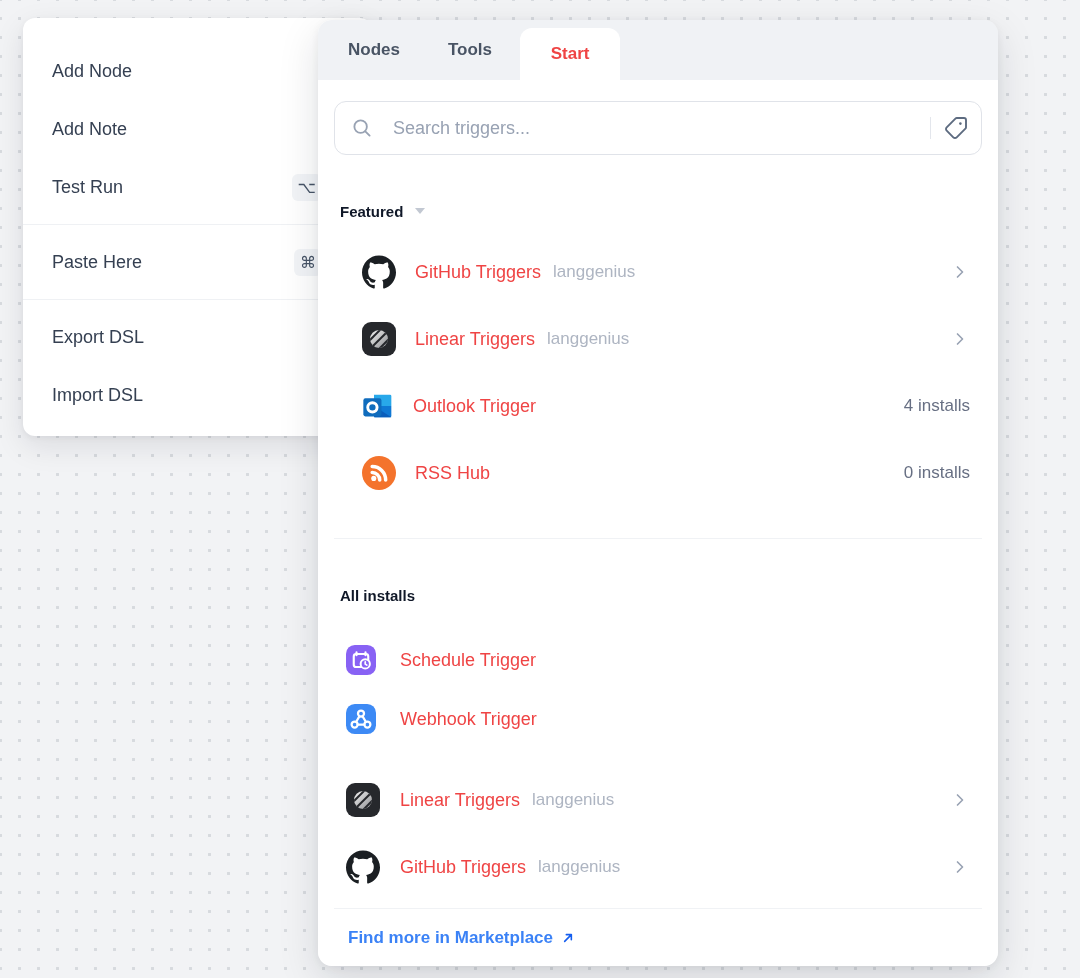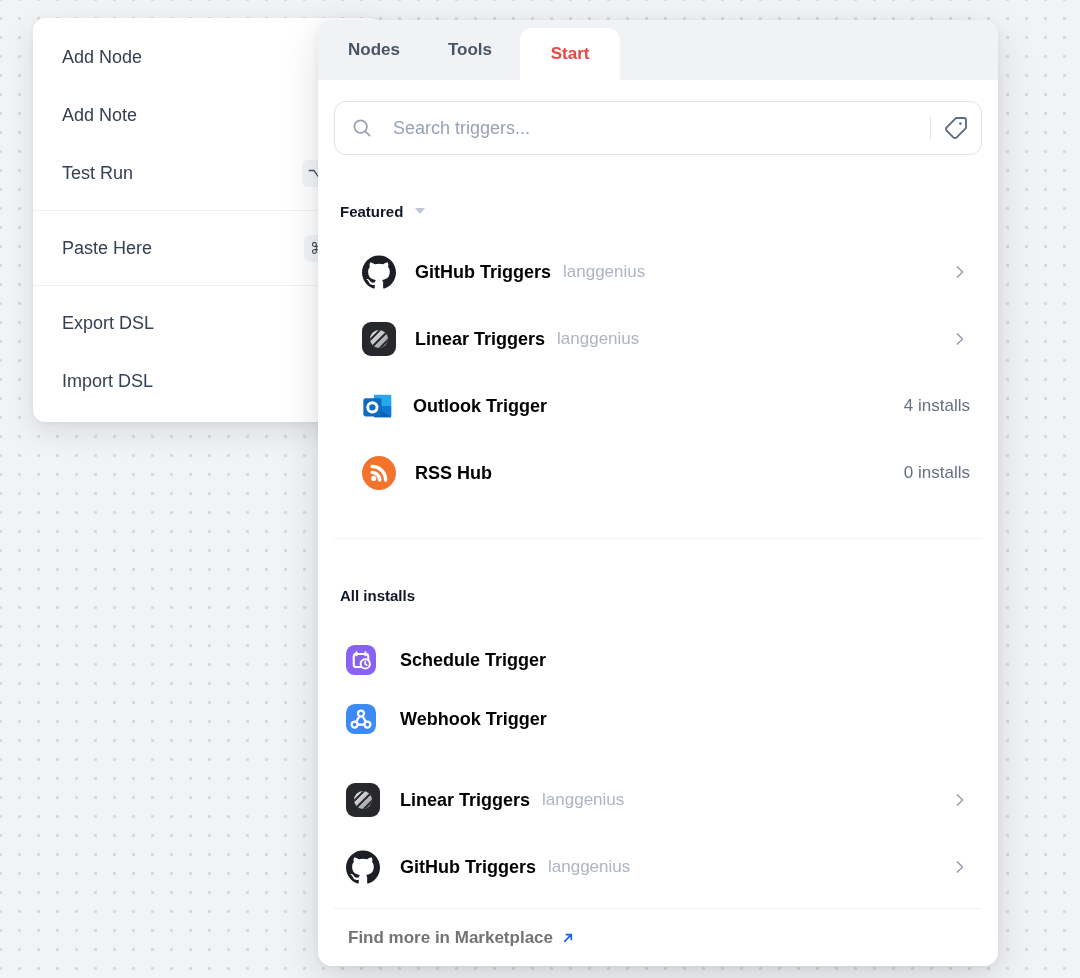--- a/index.html
+++ b/index.html
@@ -8,22 +8,22 @@
   .canvas {
     position: relative; width: 1080px; height: 978px; overflow: hidden;
     background-color: #f2f3f5;
     background-image: radial-gradient(circle, #d7dade 1.4px, transparent 1.6px);
     background-size: 19px 19px;
     background-position: 10px 9px;
   }
 
   
   .context-menu {
-    position: absolute; left: 33px; top: 18px; width: 349px;
-    background: #fff; border-radius: 12px; padding: 10px 0 12px;
+    position: absolute; left: 23px; top: 18px; width: 349px;
+    background: #fff; border-radius: 12px; padding: 24px 0 12px;
     box-shadow: 0 10px 30px rgba(16,24,40,.10), 0 2px 6px rgba(16,24,40,.05);
     z-index: 1;
   }
   .menu-item {
     height: 58px; display: flex; align-items: center;
     padding: 0 16px 0 29px; font-size: 18px; color: #354052; cursor: pointer;
   }
   .menu-kbd {
     margin-left: auto; margin-right: 34px; min-width: 28px; height: 27px;
     background: #f2f4f7; border-radius: 6px; color: #475467; font-size: 16px;
@@ -83,36 +83,36 @@
   .row { display: flex; align-items: center; cursor: pointer; flex-shrink: 0; }
   .row-feat { height: 64px; margin: 3px 12px 0 28px; }
   .row-feat.first { margin-top: 19px; }
   .row-builtin { height: 56px; margin: 3px 12px 0 12px; }
   .row-builtin.first { margin-top: 27px; }
   .row-plugin { height: 64px; margin: 3px 12px 0 12px; }
   .row-plugin.first { margin-top: 21px; }
 
   .ricon-lg { width: 34px; height: 34px; margin-right: 19px; flex-shrink: 0; }
   .ricon-md { width: 30px; height: 30px; margin-right: 24px; flex-shrink: 0; }
-  .rtitle { font-size: 18px; font-weight: 700; color: #000000; white-space: nowrap; }
+  .rtitle { font-size: 18px; font-weight: 400; color: #ef4444; white-space: nowrap; }
   .rorg { margin-left: 12px; font-size: 17px; color: #aeb5c2; white-space: nowrap; }
   .rright { margin-left: auto; display: flex; align-items: center; }
   .rinstalls { font-size: 17px; color: #676f83; }
   .chev { width: 20px; height: 20px; color: #98a2b3; }
 
   .hdivider { height: 1px; background: #f0f2f5; margin-top: 33px; flex-shrink: 0; }
 
   .footer {
     margin-top: auto; height: 58px; flex-shrink: 0;
     border-top: 1px solid #f0f2f5;
     display: flex; align-items: center; padding-left: 14px;
   }
   .footer-link {
     display: flex; align-items: center; gap: 7px; cursor: pointer;
-    font-size: 17px; font-weight: 700; color: #737373;
+    font-size: 17px; font-weight: 700; color: #3b82f6;
   }
   .arrow-ne { width: 16px; height: 16px; color: #155eef; }
 
   .symbol-defs { position: absolute; width: 0; height: 0; overflow: hidden; }
 </style>
 </head>
 <body>
 
 <svg class="symbol-defs" xmlns="http://www.w3.org/2000/svg">
   <defs>

